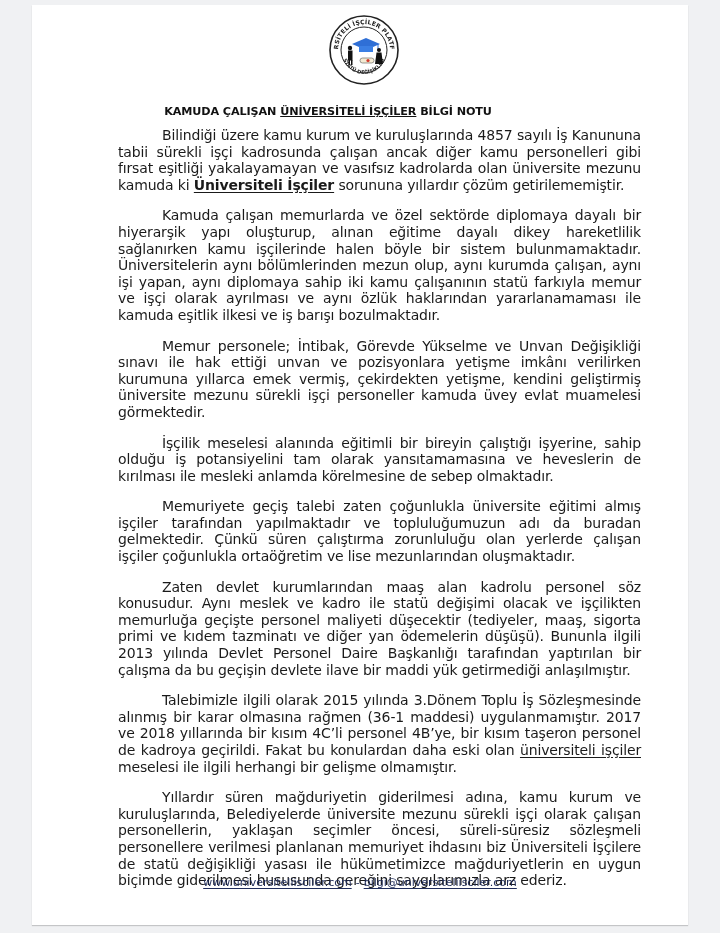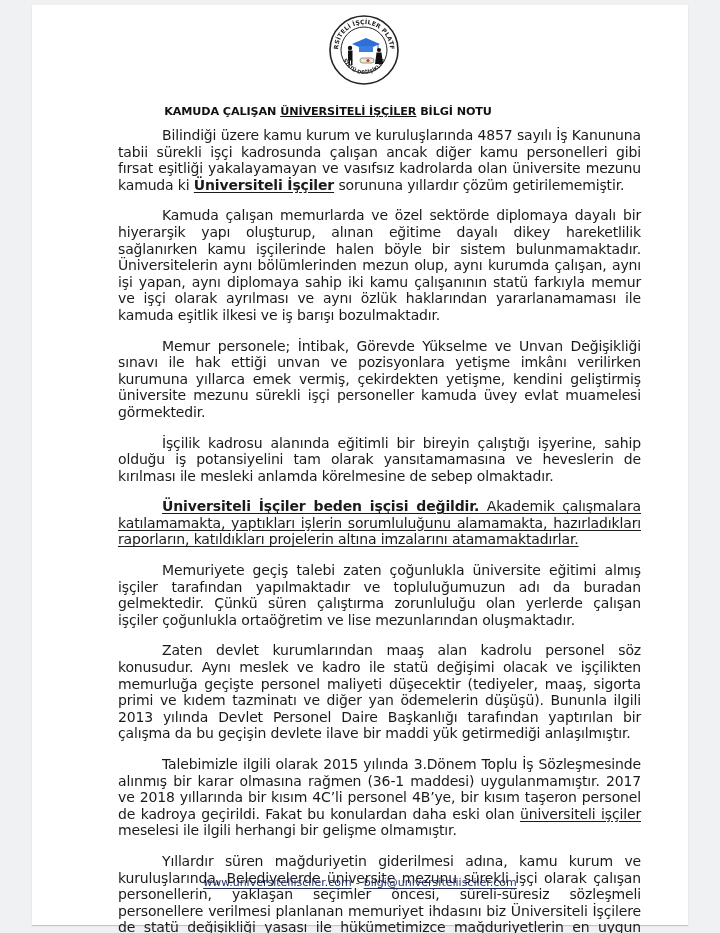--- a/index.html
+++ b/index.html
@@ -118,24 +118,21 @@
 <div class="title">
   <span>KAMUDA ÇALIŞAN </span><span class="u">ÜNİVERSİTELİ İŞÇİLER</span><span> BİLGİ NOTU</span>
 </div>
 
 <div class="content">
   <p>
     <span>Bilindiği üzere kamu kurum ve kuruluşlarında 4857 sayılı İş Kanununa tabii sürekli işçi kadrosunda çalışan ancak diğer kamu personelleri gibi fırsat eşitliği yakalayamayan ve vasıfsız kadrolarda olan üniversite mezunu kamuda ki </span><span class="b u">Üniversiteli İşçiler</span><span> sorununa yıllardır çözüm getirilememiştir.</span>
   </p>
   <p>Kamuda çalışan memurlarda ve özel sektörde diplomaya dayalı bir hiyerarşik yapı oluşturup, alınan eğitime dayalı dikey hareketlilik sağlanırken kamu işçilerinde halen böyle bir sistem bulunmamaktadır. Üniversitelerin aynı bölümlerinden mezun olup, aynı kurumda çalışan, aynı işi yapan, aynı diplomaya sahip iki kamu çalışanının statü farkıyla memur ve işçi olarak ayrılması ve aynı özlük haklarından yararlanamaması ile kamuda eşitlik ilkesi ve iş barışı bozulmaktadır.</p>
   <p>Memur personele; İntibak, Görevde Yükselme ve Unvan Değişikliği sınavı ile hak ettiği unvan ve pozisyonlara yetişme imkânı verilirken kurumuna yıllarca emek vermiş, çekirdekten yetişme, kendini geliştirmiş üniversite mezunu sürekli işçi personeller kamuda üvey evlat muamelesi görmektedir.</p>
-  <p>İşçilik kadrosu alanında eğitimli bir bireyin çalıştığı işyerine, sahip olduğu iş potansiyelini tam olarak yansıtamamasına ve heveslerin de kırılması ile mesleki anlamda körelmesine de sebep olmaktadır.</p>
-  <p class="u">
-    <span class="b">Üniversiteli İşçiler beden işçisi değildir.</span><span> Akademik çalışmalara katılamamakta, yaptıkları işlerin sorumluluğunu alamamakta, hazırladıkları raporların, katıldıkları projelerin altına imzalarını atamamaktadırlar.</span>
-  </p>
+  <p>İşçilik meselesi alanında eğitimli bir bireyin çalıştığı işyerine, sahip olduğu iş potansiyelini tam olarak yansıtamamasına ve heveslerin de kırılması ile mesleki anlamda körelmesine de sebep olmaktadır.</p>
   <p>Memuriyete geçiş talebi zaten çoğunlukla üniversite eğitimi almış işçiler tarafından yapılmaktadır ve topluluğumuzun adı da buradan gelmektedir. Çünkü süren çalıştırma zorunluluğu olan yerlerde çalışan işçiler çoğunlukla ortaöğretim ve lise mezunlarından oluşmaktadır.</p>
   <p>Zaten devlet kurumlarından maaş alan kadrolu personel söz konusudur. Aynı meslek ve kadro ile statü değişimi olacak ve işçilikten memurluğa geçişte personel maliyeti düşecektir (tediyeler, maaş, sigorta primi ve kıdem tazminatı ve diğer yan ödemelerin düşüşü). Bununla ilgili 2013 yılında Devlet Personel Daire Başkanlığı tarafından yaptırılan bir çalışma da bu geçişin devlete ilave bir maddi yük getirmediği anlaşılmıştır.</p>
   <p>
     <span>Talebimizle ilgili olarak 2015 yılında 3.Dönem Toplu İş Sözleşmesinde alınmış bir karar olmasına rağmen (36-1 maddesi) uygulanmamıştır. 2017 ve 2018 yıllarında bir kısım 4C’li personel 4B’ye, bir kısım taşeron personel de kadroya geçirildi. Fakat bu konulardan daha eski olan </span><span class="u">üniversiteli işçiler</span><span> meselesi ile ilgili herhangi bir gelişme olmamıştır.</span>
   </p>
   <p>Yıllardır süren mağduriyetin giderilmesi adına, kamu kurum ve kuruluşlarında, Belediyelerde üniversite mezunu sürekli işçi olarak çalışan personellerin, yaklaşan seçimler öncesi, süreli-süresiz sözleşmeli personellere verilmesi planlanan memuriyet ihdasını biz Üniversiteli İşçilere de statü değişikliği yasası ile hükümetimizce mağduriyetlerin en uygun biçimde giderilmesi hususunda gereğini saygılarımızla arz ederiz.</p>
 </div>
 
 <div class="footer">
   <a>www.universiteliisciler.com</a><span class="sep">-</span><a>bilgi@universiteliisciler.com</a>

